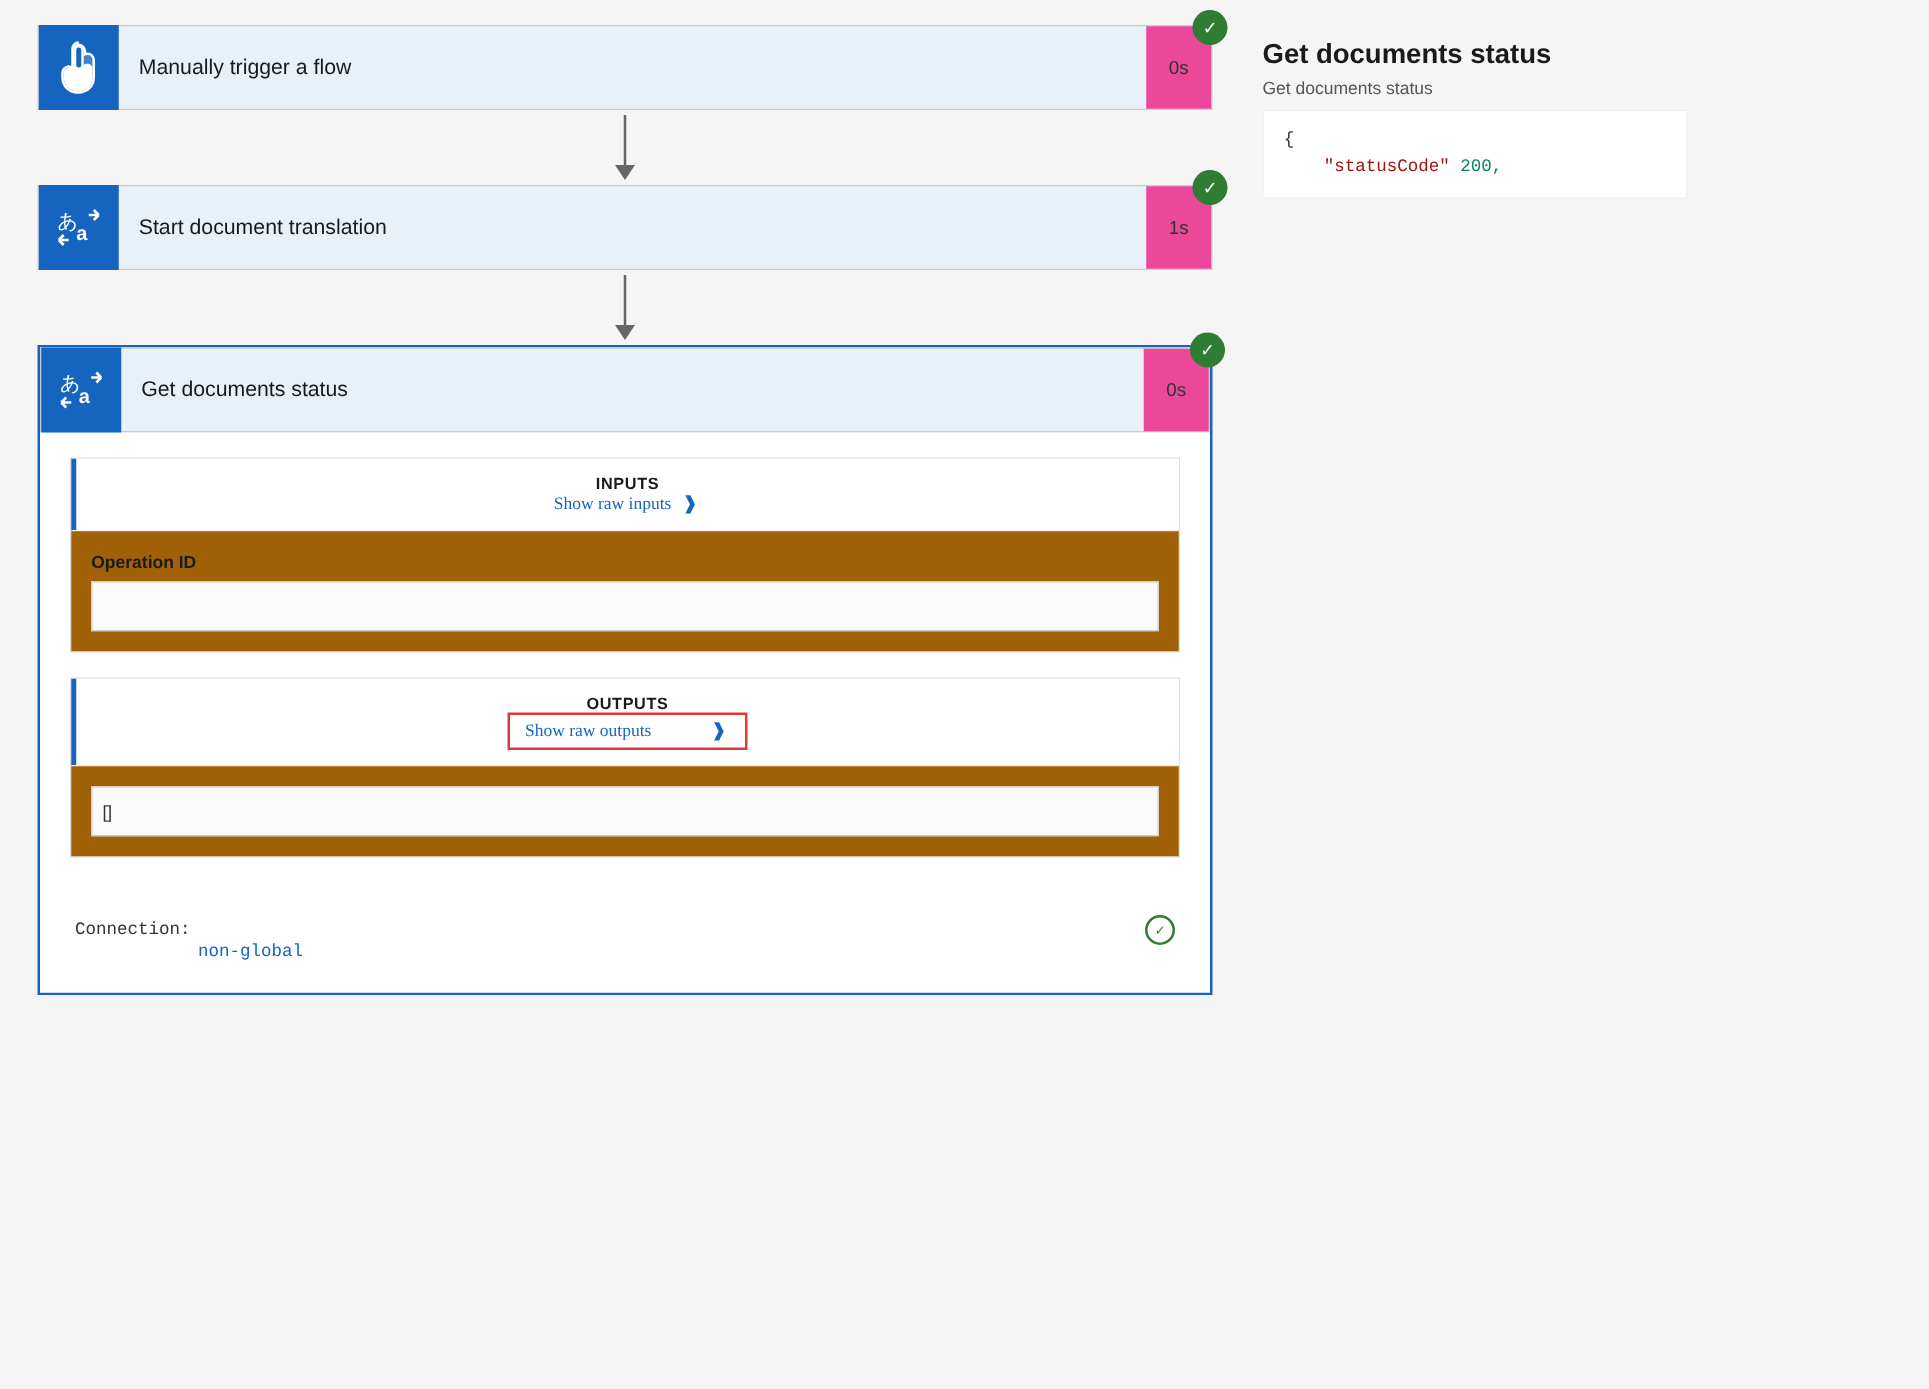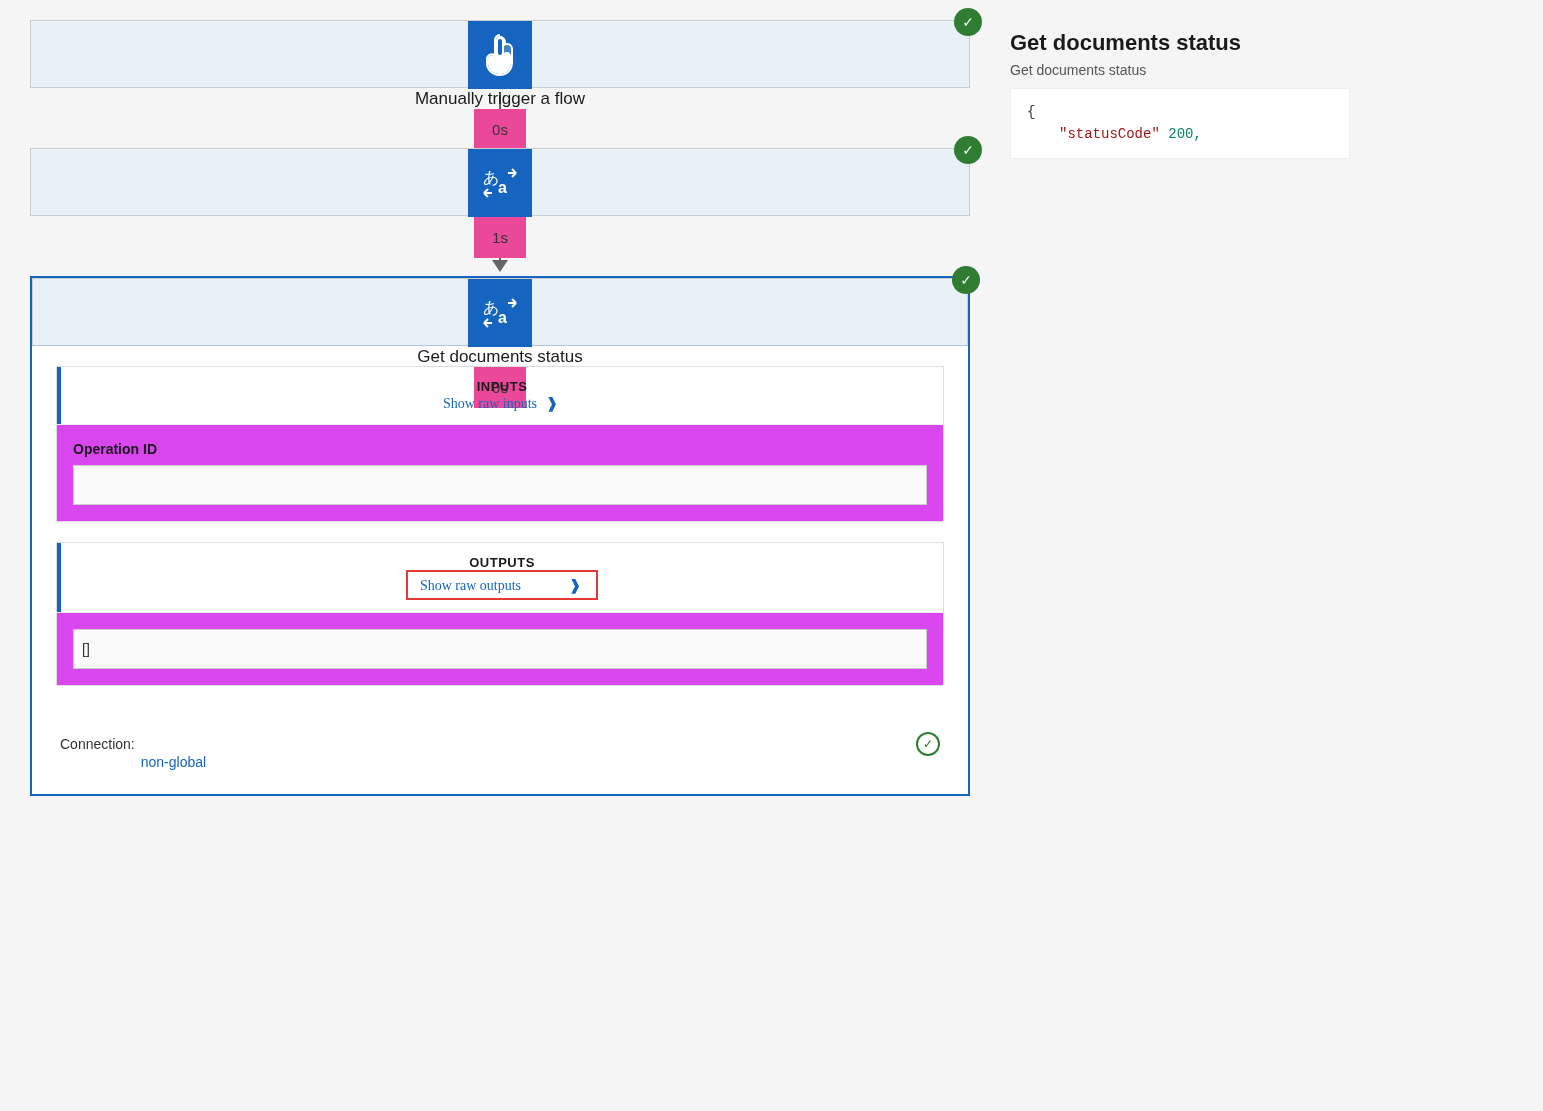--- a/index.html
+++ b/index.html
@@ -30,21 +30,21 @@
     }
 
     
     .flow-step {
       position: relative;
       width: 940px;
     }
 
     .step-header {
       display: flex;
-      flex-direction: column;
+      flex-direction: row;
       align-items: center;
       height: 68px;
       border: 1px solid #ccc;
       background: #e8f0f8;
       cursor: pointer;
     }
 
     .step-icon {
       width: 64px;
       height: 68px;
@@ -178,21 +178,21 @@
       height: 18px;
       display: flex;
       align-items: center;
       justify-content: center;
       font-size: 14px;
       font-weight: bold;
     }
 
     .section-content {
       padding: 16px;
-      background: #d946ef;
+      background: #a16207;
       border-top: 1px solid #eee;
     }
 
     .field-label {
       font-size: 14px;
       font-weight: 700;
       color: #1a1a1a;
       margin-bottom: 8px;
     }
 
@@ -216,20 +216,21 @@
       align-items: center;
     }
 
     
     .connection-row {
       display: flex;
       flex-direction: row;
       align-items: center;
       justify-content: space-between;
       padding: 12px 4px 4px 4px;
+      font-family: Liberation Mono, monospace;
     }
 
     .connection-label {
       font-size: 14px;
       color: #333;
     }
 
     .connection-value {
       font-size: 14px;
       color: #1565c0;
@@ -327,20 +328,21 @@
       <div class="step-header">
         <div class="step-icon blue-bg">
 
           <svg width="40" height="36" viewBox="0 0 40 36" xmlns="http://www.w3.org/2000/svg">
             <text x="3" y="18" font-size="16" fill="white" font-family="Arial">あ</text>
             <text x="18" y="28" font-size="16" fill="white" font-family="Arial" font-weight="bold">a</text>
             <path d="M28 8 L36 8 M36 8 L32 4 M36 8 L32 12" stroke="white" stroke-width="2" fill="none"></path>
             <path d="M12 28 L4 28 M4 28 L8 24 M4 28 L8 32" stroke="white" stroke-width="2" fill="none"></path>
           </svg>
         </div>
+        <span class="step-title">Start document translation</span>
         <span class="step-duration">1s</span>
       </div>
       <div class="step-check">✓</div>
     </div>
 
     <div class="arrow-connector">
       <div class="arrow-line"></div>
       <div class="arrow-head"></div>
     </div>
 

